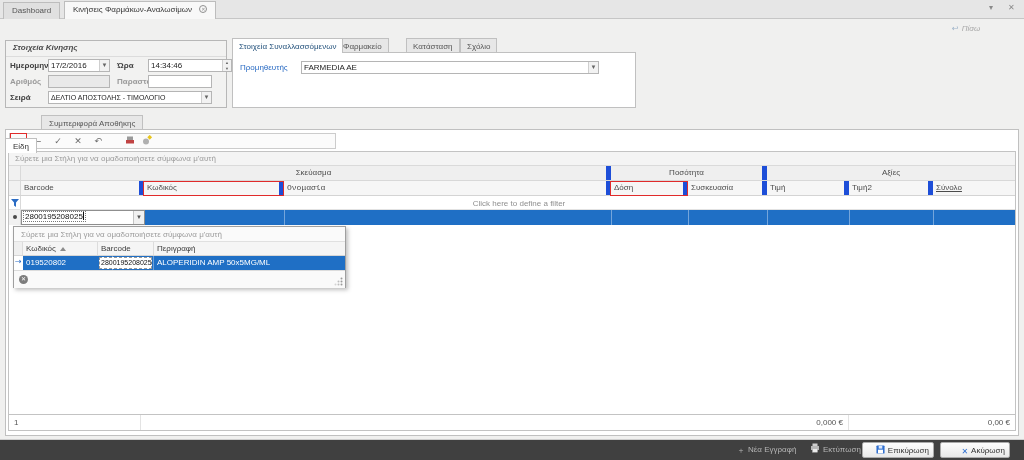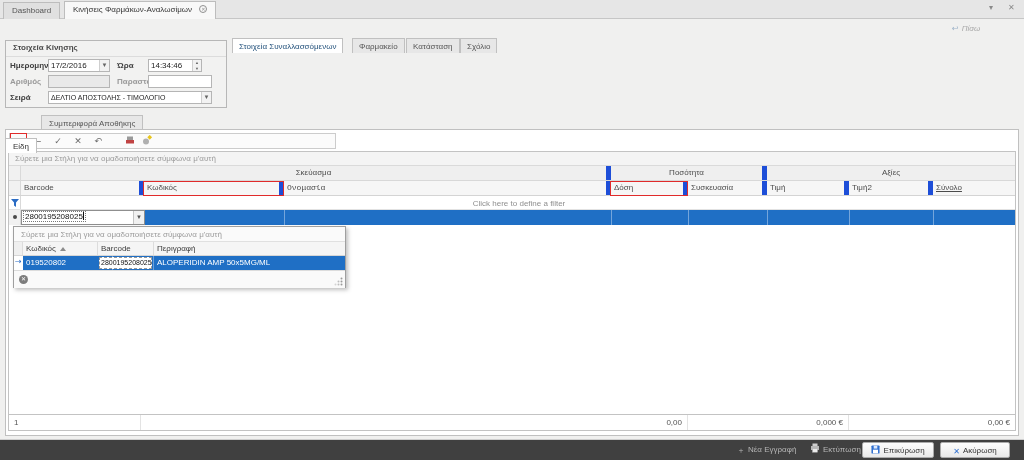--- a/index.html
+++ b/index.html
@@ -16,21 +16,21 @@
   .tab-close { display:inline-block; width:8px; height:8px; border:1px solid #8f8f8f; border-radius:50%;
                color:#8f8f8f; font-size:5px; line-height:6px; text-align:center; margin-left:5px; vertical-align:1px; }
   .win-ico { position:absolute; top:3px; color:#8a8a8a; font-size:8px; font-family:"DejaVu Sans",sans-serif; cursor:default; }
 
   
   .back-item { left:952px; top:24px; color:#a9a9a9; font-style:italic; font-size:8px; }
   .back-item .arr { font-style:normal; font-family:"DejaVu Sans",sans-serif; color:#9db3c8; margin-right:3px; }
 
   
   .gbox { left:5px; top:40px; width:222px; height:68px; border:1px solid #b7b7b7; background:#f2f2f1; }
-  .gbox-title { position:absolute; left:7px; top:2px; font-weight:bold; color:#4a4a4a; }
+  .gbox-title { position:absolute; left:7px; top:2px; font-weight:bold; color:#4a4a4a;font-style:italic; }
   .gbox-sep { position:absolute; left:0; top:15px; width:100%; border-top:1px solid #dcdcdc; }
   .flabel { position:absolute; font-weight:bold; color:#3f3f3f; }
   .flabel.dim { font-weight:bold; color:#9a9a9a; }
   .ed { position:absolute; height:13px; background:#fff; border:1px solid #b5b5b5; font-size:8px;
         line-height:11px; padding:0 2px; color:#222; overflow:hidden; white-space:nowrap; }
   .ed.disabled { background:#e9e9e9; color:#999; }
   .ed .dd { position:absolute; right:0; top:0; width:10px; height:100%; text-align:center; color:#666;
             font-size:6px; line-height:11px; background:#f2f2f2; border-left:1px solid #cfcfcf; }
   .spin { position:absolute; right:0; top:0; width:9px; height:100%; border-left:1px solid #cfcfcf; background:#f2f2f2; }
   .spin div { height:50%; font-size:4px; line-height:5px; text-align:center; color:#666; }
@@ -93,21 +93,21 @@
 
   
   .gfooter { left:8px; top:414px; width:1008px; height:16px; background:#fff; border:1px solid #c3c3c3; border-bottom:none; }
   .fcell { position:absolute; top:0; height:100%; padding:3px 5px 0 5px; color:#555; border-right:1px solid #e3e3e3; }
   .fcell.r { text-align:right; }
 
   
   .botbar { left:0; top:439px; width:1024px; height:21px; background:#404040; border-top:1px solid #cfcfcf; }
   .act { position:absolute; top:2px; height:16px; line-height:14px; color:#b5b5b5; padding:1px 4px; }
   .act .ic { margin-right:3px; vertical-align:-1px; }
-  .act.enabled { color:#333; background:linear-gradient(#fdfdfd,#e9e9e9); border:1px solid #ababab; border-radius:2px; text-align:center; }
+  .act.enabled { color:#333; background:linear-gradient(#fdfdfd,#e9e9e9); border:1px solid #ababab; border-radius:2px; text-align:right; }
   .x-blue { color:#2e6fd0; font-weight:bold; font-family:"DejaVu Sans",sans-serif; }
 </style>
 </head>
 <body>
 
 <div id="app">
 
   <div class="abs tabbar">
     <div class="doc-tab" style="left:3px;">
       <span>Dashboard</span>
@@ -127,21 +127,21 @@
   <div class="abs gbox">
     <div class="gbox-title">Στοιχεία Κίνησης</div>
     <div class="gbox-sep"></div>
   </div>
   <div class="abs flabel" style="left:10px; top:61px;">Ημερομηνία</div>
   <div class="abs ed" style="left:48px; top:59px; width:62px;">
     <span>17/2/2016</span>
     <span class="dd">▼</span>
   </div>
   <div class="abs flabel" style="left:117px; top:61px;">Ώρα</div>
-  <div class="abs ed" style="left:148px; top:59px; width:54px;">
+  <div class="abs ed" style="left:148px; top:59px; width:84px;">
     <span>14:34:46</span>
     <span class="spin">
       <div>▲</div>
       <div>▼</div>
     </span>
   </div>
   <div class="abs flabel dim" style="left:10px; top:77px;">Αριθμός</div>
   <div class="abs ed disabled" style="left:48px; top:75px; width:62px;">
     <span></span>
   </div>
@@ -151,28 +151,35 @@
   </div>
   <div class="abs flabel" style="left:10px; top:93px;">Σειρά</div>
   <div class="abs ed" style="left:48px; top:91px; width:164px; font-size:7px;">
     <span>ΔΕΛΤΙΟ ΑΠΟΣΤΟΛΗΣ - ΤΙΜΟΛΟΓΙΟ</span>
     <span class="dd">▼</span>
   </div>
 
   <div class="ptab active" style="left:232px;">
     <span>Στοιχεία Συναλλασσόμενων</span>
   </div>
-  <div class="ptab" style="left:352px;">
+  <div class="ptab" style="left:336px;">
     <span>Φαρμακείο</span>
   </div>
   <div class="ptab" style="left:406px;">
     <span>Κατάσταση</span>
   </div>
   <div class="ptab" style="left:460px;">
     <span>Σχόλιο</span>
+  </div>
+  <div class="abs pbody">
+    <div class="abs link-label" style="left:7px; top:10px;">Προμηθευτής</div>
+    <div class="abs ed" style="left:68px; top:8px; width:298px;">
+      <span>FARMEDIA AE</span>
+      <span class="dd">▼</span>
+    </div>
   </div>
 
   <div class="dtab active" style="left:5px;">
     <span>Είδη</span>
   </div>
   <div class="dtab" style="left:41px;">
     <span>Συμπεριφορά Αποθήκης</span>
   </div>
   <div class="abs dbody"></div>
 
@@ -292,23 +299,20 @@
           <circle cx="4.5" cy="7.5" r="1" fill="#bdbdbd"></circle>
           <circle cx="1.5" cy="7.5" r="1" fill="#d4d4d4"></circle>
       </svg>
     </div>
   </div>
 
   <div class="abs gfooter">
     <div class="fcell" style="left:0; width:132px;">
       <span>1</span>
     </div>
-    <div class="fcell r" style="left:132px; width:547px;">
-      <span>0,00</span>
-    </div>
     <div class="fcell r" style="left:679px; width:161px;">
       <span>0,000 €</span>
     </div>
     <div class="fcell r" style="left:840px; width:166px; border-right:none;">
       <span>0,00 €</span>
     </div>
   </div>
 
   <div class="abs botbar">
     <div class="act" style="left:733px;">

